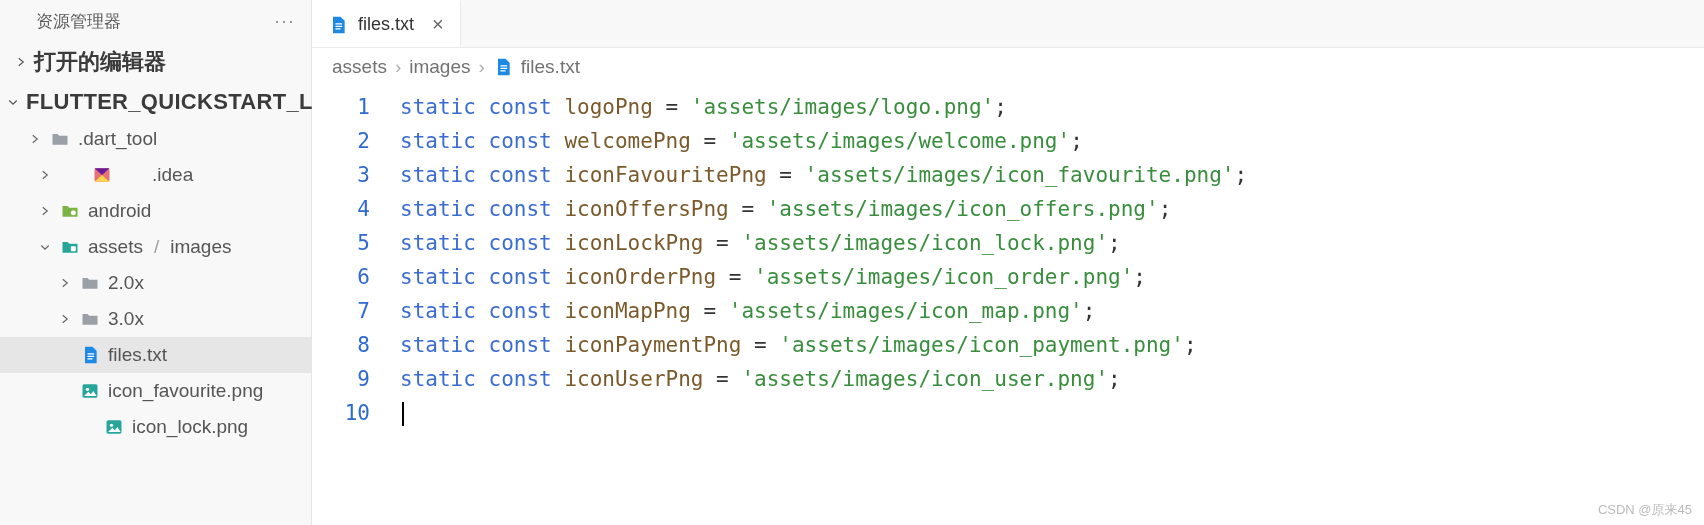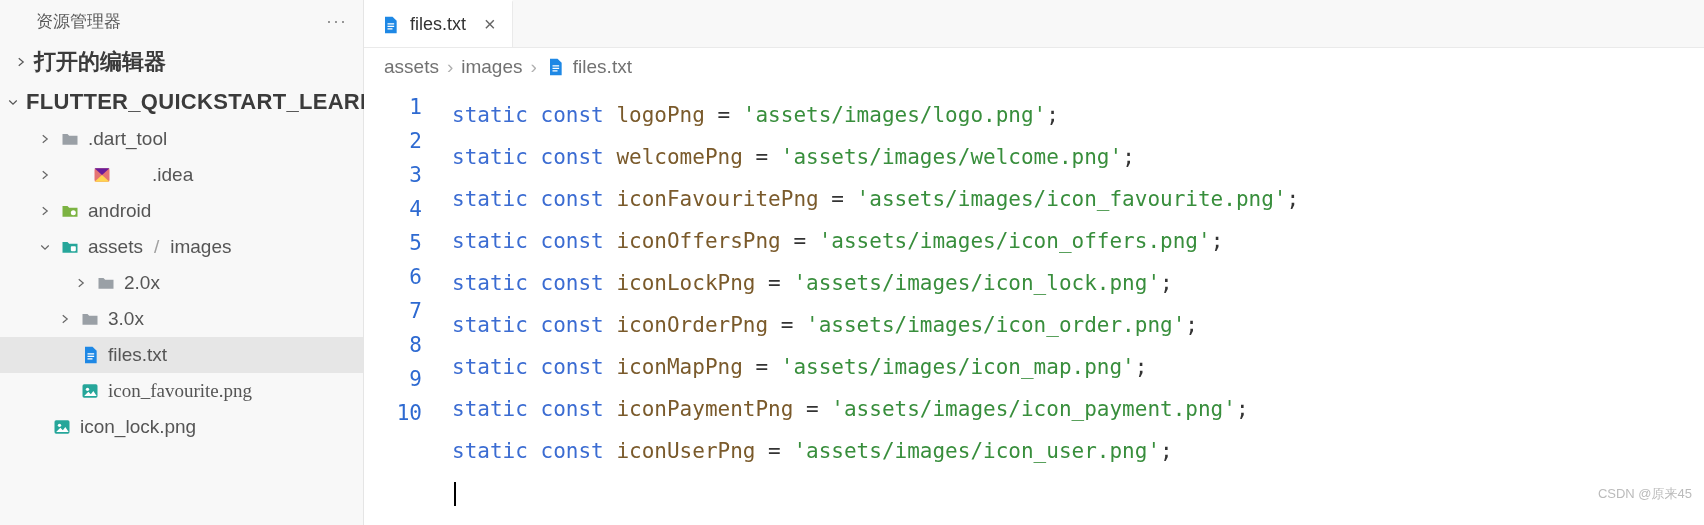--- a/index.html
+++ b/index.html
@@ -7,21 +7,21 @@
   font-family: -apple-system, BlinkMacSystemFont, "Segoe UI", "PingFang SC", "Microsoft YaHei", sans-serif;
   background: #fff;
   display: flex;
   height: 525px;
   width: 1704px;
   overflow: hidden;
   font-size: 18px;
   color: #333;
 }
 .sidebar {
-  width: 364px;
+  width: 312px;
   background: #f8f8f8;
   border-right: 1px solid #e5e5e5;
   display: flex;
   flex-direction: column;
 }
 .sidebar-header {
   display: flex;
   align-items: center;
   justify-content: space-between;
   padding: 10px 16px 8px 36px;
@@ -76,27 +76,27 @@
   display: flex; align-items: center; gap: 8px;
   padding: 8px 20px; font-size: 19px; color: #727272;
 }
 .breadcrumbs .sep { color: #b0b0b0; }
 .editor { display: flex; flex: 1; overflow: hidden; font-family: Menlo, Consolas, "DejaVu Sans Mono", monospace; font-size: 21px; }
 .gutter {
   width: 76px; text-align: right; color: #2e6ad1; padding: 4px 18px 4px 0;
   user-select: none; line-height: 34px; font-weight: 500;
 }
 .code { padding: 4px 0 4px 12px; line-height: 34px; color: #333; white-space: pre; }
-.code .row { display: block; margin-top: 8px; }
+.code .row { display: block; }
 .hl-kw { color: #3b6cd2; }
 .hl-var { color: #7a5a2b; }
 .hl-str { color: #388e3c; }
 .hl-eq { color: #333; }
 .cursor-caret { display: inline-block; width: 2px; height: 24px; background: #000; vertical-align: middle; margin-left: 2px; }
-.watermark { position: absolute; right: 12px; bottom: 22px; font-size: 13px; color: #bbb; }
+.watermark { position: absolute; right: 12px; bottom: 6px; font-size: 13px; color: #bbb; }
 </style>
 </head>
 <body>
 
 <div class="sidebar">
   <div class="sidebar-header">
     <span>资源管理器</span>
     <span class="ellipsis">···</span>
   </div>
   <div class="section-row">
@@ -109,21 +109,21 @@
   </div>
   <div class="section-row project">
     <span class="chevron">
       <svg viewBox="0 0 16 16">
           <path d="M3 6l5 5 5-5" fill="none" stroke="#555" stroke-width="1.6"></path>
         </svg>
     </span>
     <span>FLUTTER_QUICKSTART_LEARN</span>
   </div>
   <div class="tree" id="tree">
-      <div class="tree-row" style="padding-left: 38px;">
+      <div class="tree-row" style="padding-left: 28px;">
         <span class="chevron">
           <svg viewBox="0 0 16 16">
             <path d="M5 3l6 5-6 5" fill="none" stroke="#666" stroke-width="1.6"></path>
           </svg>
         </span>
         <span class="icon">
           <svg viewBox="0 0 24 24">
             <path fill="#9aa0a6" d="M3 6h6l2 2h10v11H3z"></path>
           </svg>
         </span>
@@ -167,21 +167,21 @@
         <span class="icon">
           <svg viewBox="0 0 24 24">
             <path fill="#26a69a" d="M3 6h6l2 2h10v11H3z"></path>
             <rect x="13" y="11" width="6" height="6" fill="#fff" rx="1"></rect>
           </svg>
         </span>
         <span class="label">assets</span>
         <span class="slash">/</span>
         <span class="label">images</span>
       </div>
-      <div class="tree-row" style="padding-left: 74px;">
+      <div class="tree-row" style="padding-left: 58px;">
         <span class="chevron">
           <svg viewBox="0 0 16 16">
             <path d="M5 3l6 5-6 5" fill="none" stroke="#666" stroke-width="1.6"></path>
           </svg>
         </span>
         <span class="icon">
           <svg viewBox="0 0 24 24">
             <path fill="#9aa0a6" d="M3 6h6l2 2h10v11H3z"></path>
           </svg>
         </span>
@@ -207,36 +207,36 @@
           </svg>
         </span>
         <span class="icon">
           <svg viewBox="0 0 24 24">
             <path fill="#1e88e5" d="M6 2h9l5 5v15H6z"></path>
             <path fill="#fff" d="M9 10h8v1.5H9zM9 13h8v1.5H9zM9 16h6v1.5H9z"></path>
           </svg>
         </span>
         <span class="label">files.txt</span>
       </div>
-      <div class="tree-row" style="padding-left: 58px; font-family: Liberation Serif, serif;">
+      <div class="tree-row" style="padding-left: 58px;">
         <span class="chevron blank">
           <svg viewBox="0 0 16 16">
             <path d="M5 3l6 5-6 5" fill="none" stroke="#666" stroke-width="1.6"></path>
           </svg>
         </span>
         <span class="icon">
           <svg viewBox="0 0 24 24">
             <rect x="3" y="4" width="18" height="16" rx="2" fill="#26a69a"></rect>
             <circle cx="9" cy="10" r="2" fill="#fff"></circle>
             <path fill="#fff" d="M5 18l5-5 3 3 3-4 4 6z"></path>
           </svg>
         </span>
         <span class="label">icon_favourite.png</span>
       </div>
-      <div class="tree-row" style="padding-left: 30px;">
+      <div class="tree-row" style="padding-left: 82px;">
         <span class="chevron blank">
           <svg viewBox="0 0 16 16">
             <path d="M5 3l6 5-6 5" fill="none" stroke="#666" stroke-width="1.6"></path>
           </svg>
         </span>
         <span class="icon">
           <svg viewBox="0 0 24 24">
             <rect x="3" y="4" width="18" height="16" rx="2" fill="#26a69a"></rect>
             <circle cx="9" cy="10" r="2" fill="#fff"></circle>
             <path fill="#fff" d="M5 18l5-5 3 3 3-4 4 6z"></path>

